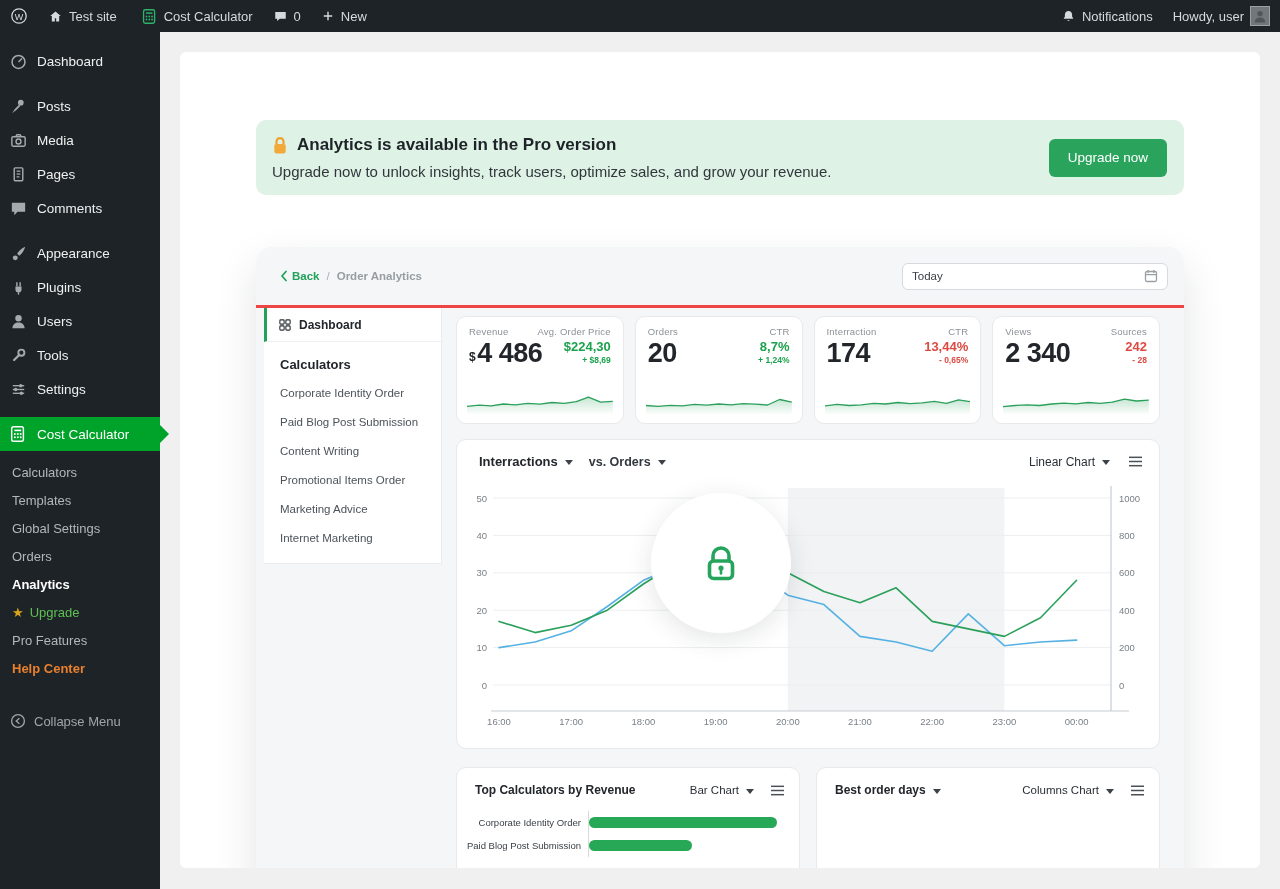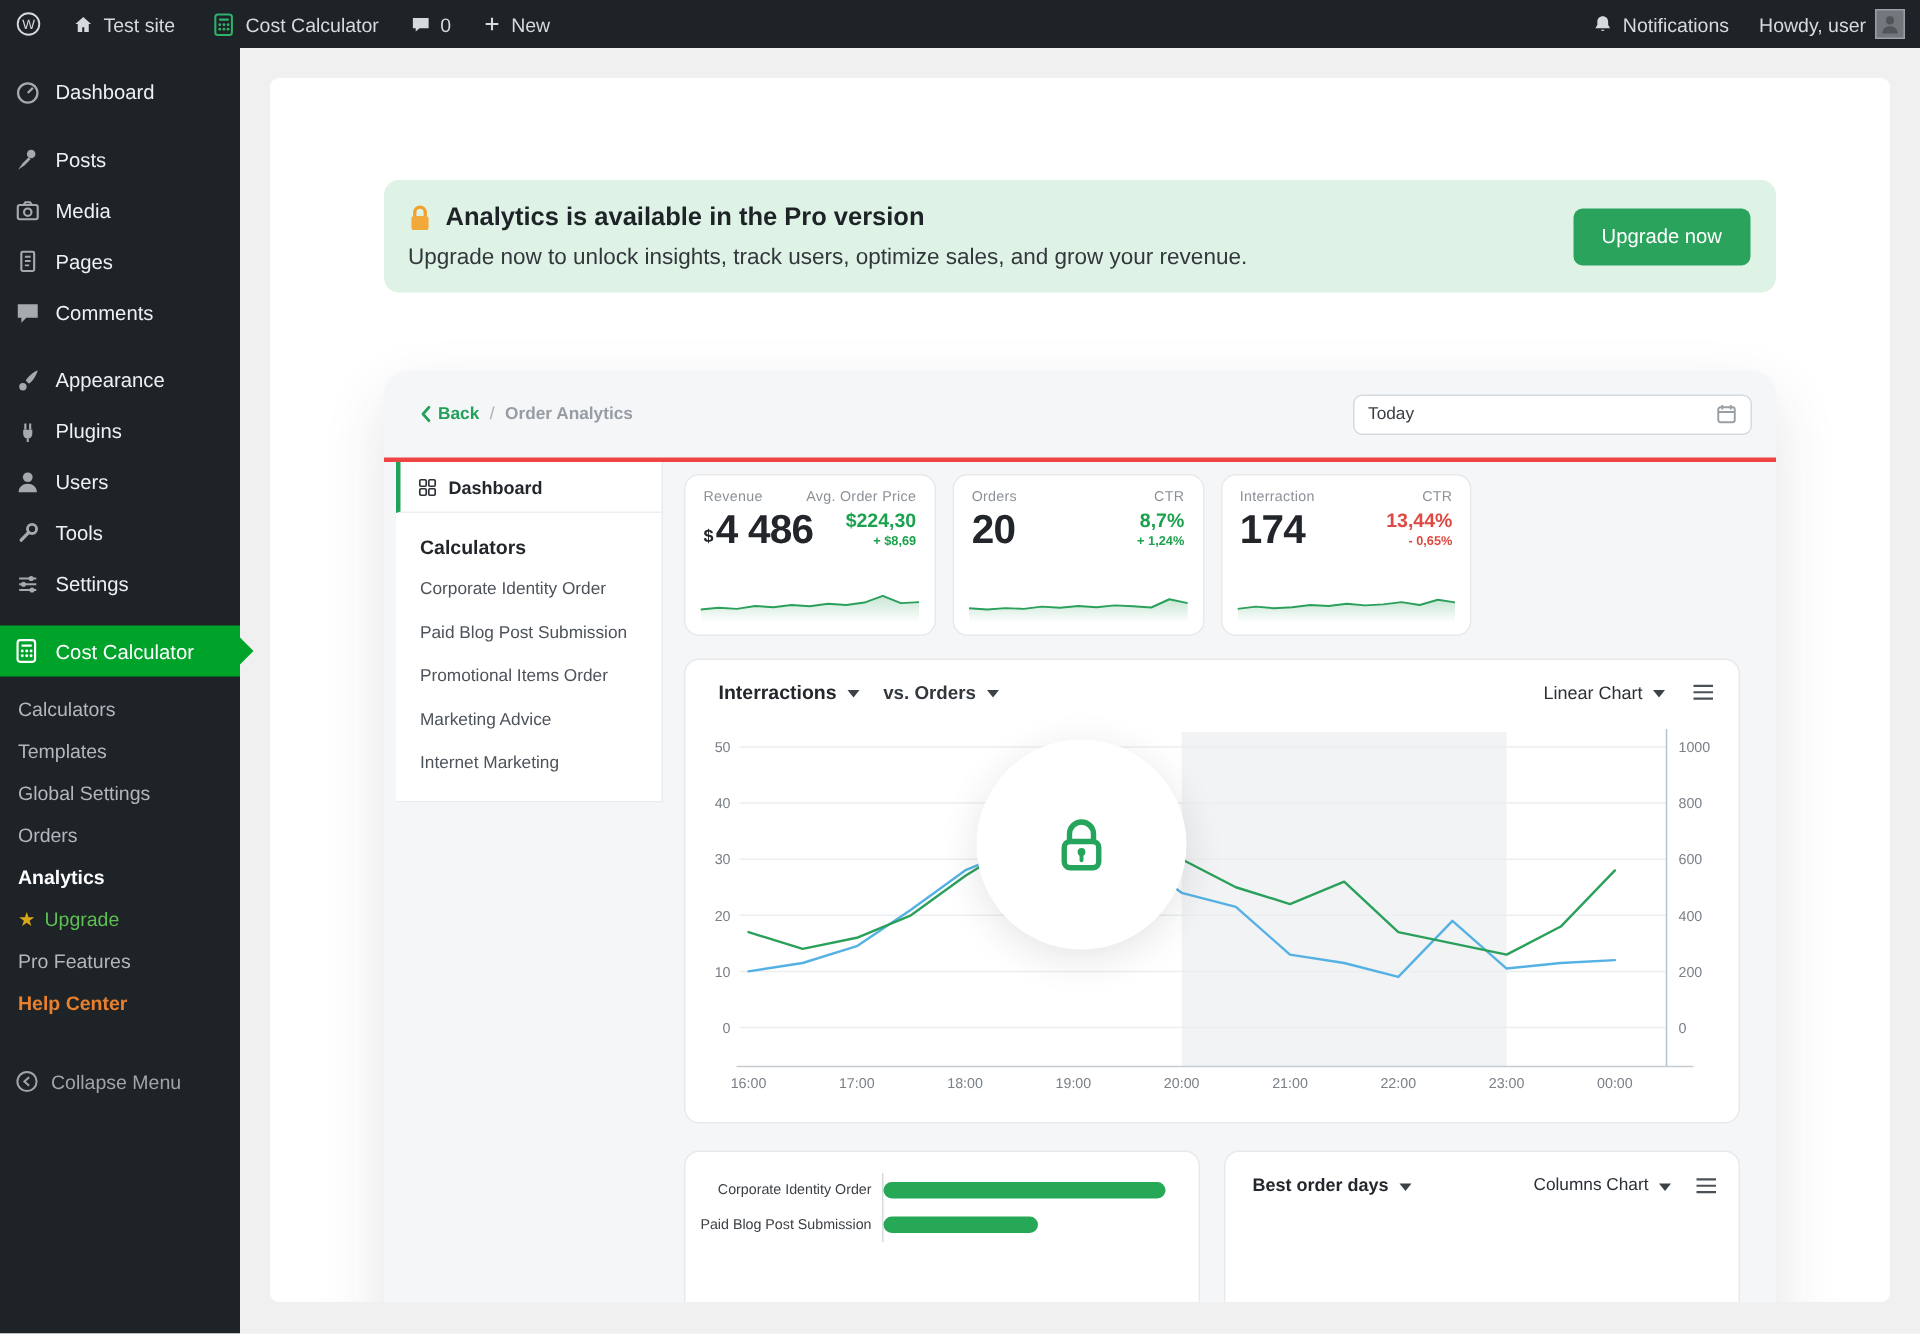--- a/index.html
+++ b/index.html
@@ -408,20 +408,21 @@
             <rect x="8" y="1" width="5" height="5" rx="1" fill="none" stroke="#2c3036" stroke-width="1.3"></rect>
             <rect x="1" y="8" width="5" height="5" rx="1" fill="none" stroke="#2c3036" stroke-width="1.3"></rect>
             <rect x="8" y="8" width="5" height="5" rx="1" fill="none" stroke="#2c3036" stroke-width="1.3"></rect>
           </svg>
           <span>Dashboard</span>
         </div>
         <div class="calc-head">Calculators</div>
         <div>
             <div class="calc-item">Corporate Identity Order</div>
             <div class="calc-item">Paid Blog Post Submission</div>
+            <div class="calc-item">Content Writing</div>
             <div class="calc-item">Promotional Items Order</div>
             <div class="calc-item">Marketing Advice</div>
             <div class="calc-item">Internet Marketing</div>
           </div>
       </div>
 
       <div class="stats">
         <div class="stat-card up">
           <div class="stat-labels">
             <span>Revenue</span>
@@ -471,20 +472,39 @@
                 <span>174</span>
               </span>
             <span class="stat-right">
               <div class="rv">13,44%</div>
               <div class="rd">- 0,65%</div>
             </span>
           </div>
           <svg class="spark" viewBox="0 0 140 26" preserveAspectRatio="none">
               <path d="M0.0,16.9 L11.7,15.4 L23.3,16.5 L35.0,15.8 L46.7,14.3 L58.3,15.0 L70.0,13.5 L81.7,14.6 L93.3,13.9 L105.0,12.4 L116.7,14.3 L128.3,10.8 L140.0,12.7 L140,26 L0,26 Z" fill="url(#sparkfill)"></path>
               <path d="M0.0,16.9 L11.7,15.4 L23.3,16.5 L35.0,15.8 L46.7,14.3 L58.3,15.0 L70.0,13.5 L81.7,14.6 L93.3,13.9 L105.0,12.4 L116.7,14.3 L128.3,10.8 L140.0,12.7" fill="none" stroke="#2aa05a" stroke-width="1.3" stroke-linejoin="round"></path>
+            </svg>
+        </div>
+        <div class="stat-card down">
+          <div class="stat-labels">
+            <span>Views</span>
+            <span>Sources</span>
+          </div>
+          <div class="stat-mainrow">
+            <span class="stat-value">
+                <span>2 340</span>
+              </span>
+            <span class="stat-right">
+              <div class="rv">242</div>
+              <div class="rd">- 28</div>
+            </span>
+          </div>
+          <svg class="spark" viewBox="0 0 140 26" preserveAspectRatio="none">
+              <path d="M0.0,17.7 L11.7,16.5 L23.3,15.8 L35.0,16.5 L46.7,15.0 L58.3,14.1 L70.0,14.8 L81.7,13.5 L93.3,14.3 L105.0,13.1 L116.7,10.1 L128.3,12.0 L140.0,11.2 L140,26 L0,26 Z" fill="url(#sparkfill)"></path>
+              <path d="M0.0,17.7 L11.7,16.5 L23.3,15.8 L35.0,16.5 L46.7,15.0 L58.3,14.1 L70.0,14.8 L81.7,13.5 L93.3,14.3 L105.0,13.1 L116.7,10.1 L128.3,12.0 L140.0,11.2" fill="none" stroke="#2aa05a" stroke-width="1.3" stroke-linejoin="round"></path>
             </svg>
         </div>
       </div>
 
       <div class="chart-card">
         <div class="chart-head">
           <span class="ch-title">
             <span>Interractions</span>
             <span class="caret"></span>
           </span>
@@ -544,20 +564,36 @@
           <svg width="46" height="46" viewBox="0 0 46 46">
             <path d="M15 21v-5a8 8 0 0 1 16 0v5" fill="none" stroke="#25a55b" stroke-width="3.6"></path>
             <rect x="11.5" y="21" width="23" height="17.5" rx="4" fill="none" stroke="#25a55b" stroke-width="3.6"></rect>
             <circle cx="23" cy="28" r="2.6" fill="#25a55b"></circle>
             <line x1="23" y1="29" x2="23" y2="33.5" stroke="#25a55b" stroke-width="2.6" stroke-linecap="round"></line>
           </svg>
         </div>
       </div>
 
       <div class="bottom-card left">
+        <div class="bc-head">
+          <span class="bc-title">Top Calculators by Revenue</span>
+          <span class="bc-right">
+            <span class="bc-type">
+              <span>Bar Chart</span>
+              <span class="caret"></span>
+            </span>
+            <span class="ham">
+              <svg width="15" height="13" viewBox="0 0 16 14">
+                  <line x1="1" y1="2.5" x2="15" y2="2.5" stroke="#4a5056" stroke-width="1.6"></line>
+                  <line x1="1" y1="7" x2="15" y2="7" stroke="#4a5056" stroke-width="1.6"></line>
+                  <line x1="1" y1="11.5" x2="15" y2="11.5" stroke="#4a5056" stroke-width="1.6"></line>
+                </svg>
+            </span>
+          </span>
+        </div>
         <div class="bar-rows">
             <div class="bar-row">
               <span class="bar-label">Corporate Identity Order</span>
               <span class="bar-track">
                 <span class="bar" style="width: 97%;"></span>
               </span>
             </div>
             <div class="bar-row">
               <span class="bar-label">Paid Blog Post Submission</span>
               <span class="bar-track">

